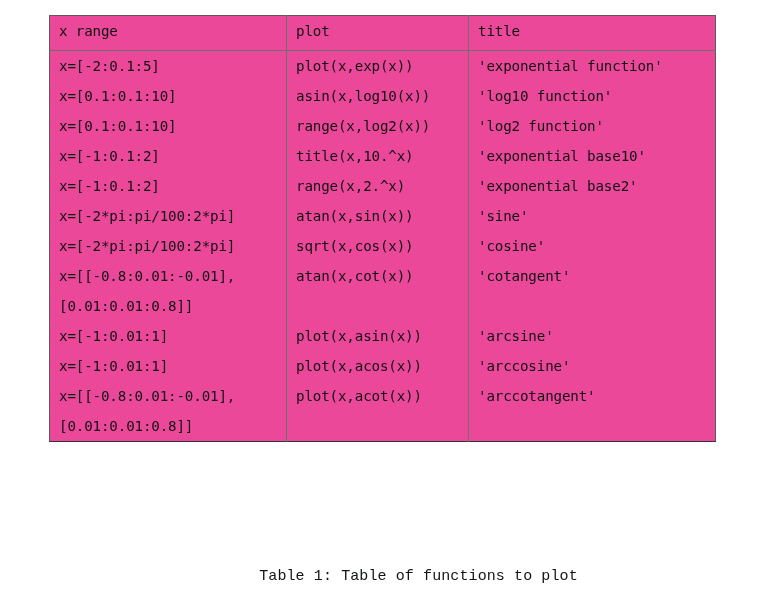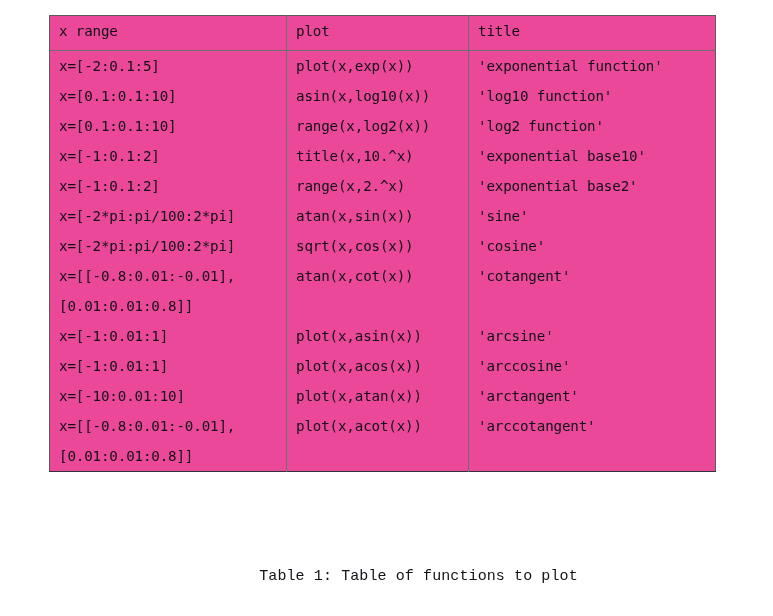--- a/index.html
+++ b/index.html
@@ -168,25 +168,20 @@
             <td><span class="cell-line">x=[-1:0.01:1]</span></td>
             <td><span class="cell-line">plot(x,asin(x))</span></td>
             <td><span class="cell-line">'arcsine'</span></td>
           </tr>
           <tr>
             <td><span class="cell-line">x=[-1:0.01:1]</span></td>
             <td><span class="cell-line">plot(x,acos(x))</span></td>
             <td><span class="cell-line">'arccosine'</span></td>
           </tr>
           <tr>
-            <td><span class="cell-line">x=[-10:0.01:10]</span></td>
-            <td><span class="cell-line">plot(x,atan(x))</span></td>
-            <td><span class="cell-line">'arctangent'</span></td>
-          </tr>
-          <tr>
             <td><span class="cell-line">x=[[-0.8:0.01:-0.01],</span><span class="cell-line">[0.01:0.01:0.8]]</span></td>
             <td><span class="cell-line">plot(x,acot(x))</span><span class="cell-line blank">&nbsp;</span></td>
             <td><span class="cell-line">'arccotangent'</span><span class="cell-line blank">&nbsp;</span></td>
           </tr>
         </tbody>
     </table>
   </div>
 
   <div id="caption">Table 1: Table of functions to plot</div>
 

